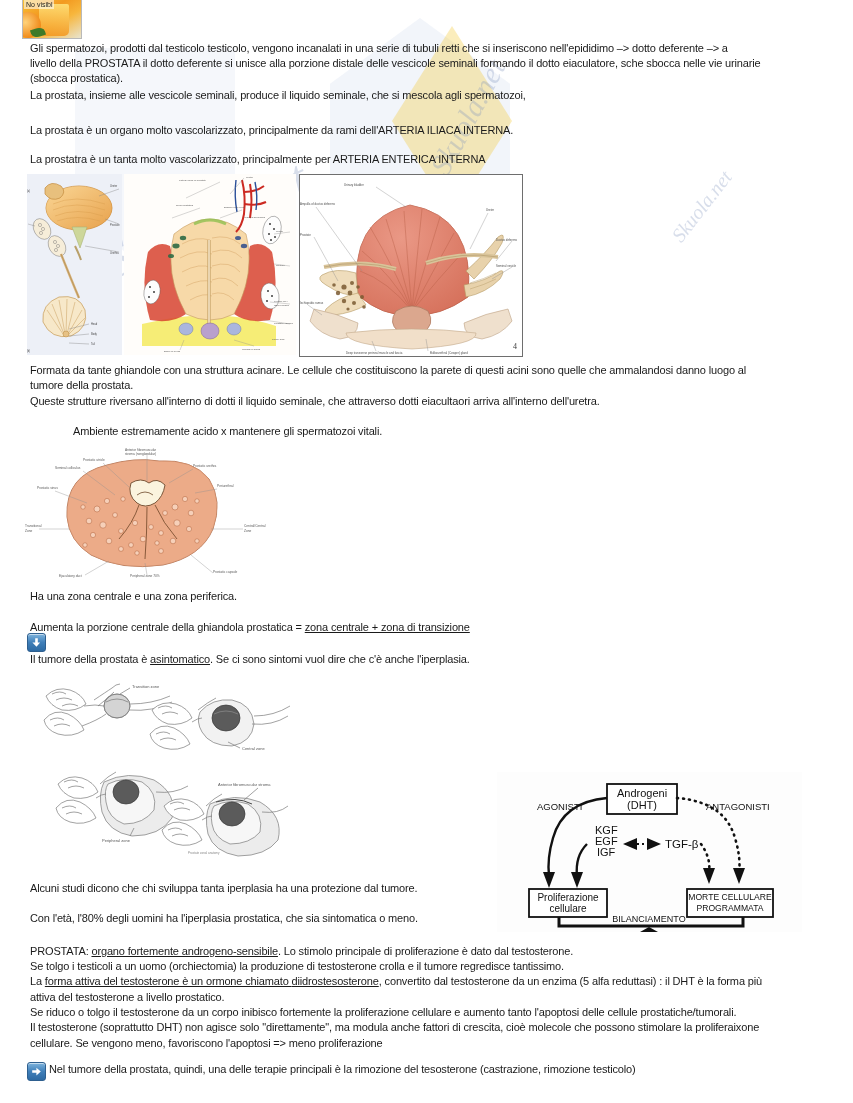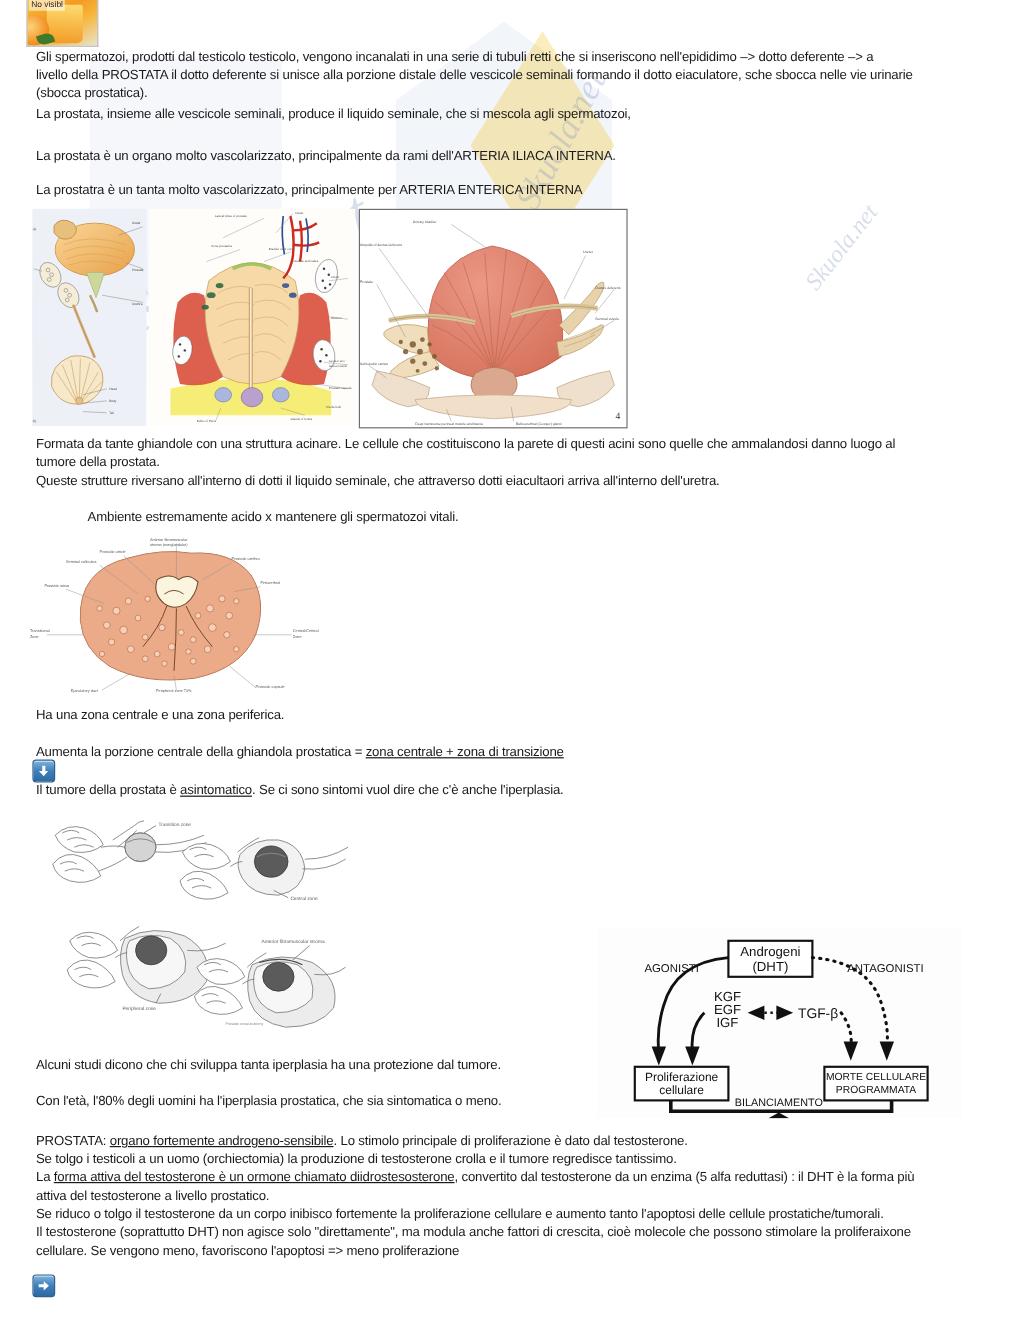--- a/index.html
+++ b/index.html
@@ -648,14 +648,15 @@
   <div class="tx" style="left:30px;top:1020px;">
     <span>Il testosterone (soprattutto DHT) non agisce solo "direttamente", ma modula anche </span><span class="it">fattori di crescita</span><span>, cioè molecole che possono stimolare la proliferaixone</span>
   </div>
   <div class="tx" style="left:30px;top:1036px;">cellulare. Se vengono meno, favoriscono l'apoptosi =&gt; meno proliferazione</div>
 
   <div class="btn-ico" style="left:27px;top:1062px;">
     <svg viewBox="0 0 11 11">
       <path d="M1.2 4.2 h4.2 v-2.5 L9.8 5.5 L5.4 9.4 v-2.6 h-4.2 z" fill="#ffffff"></path>
     </svg>
   </div>
+  <div class="tx" style="left:49px;top:1062px;">Nel tumore della prostata, quindi, una delle terapie principali è la rimozione del tesosterone (castrazione, rimozione testicolo)</div>
 
 </div>
 
 </body></html>

